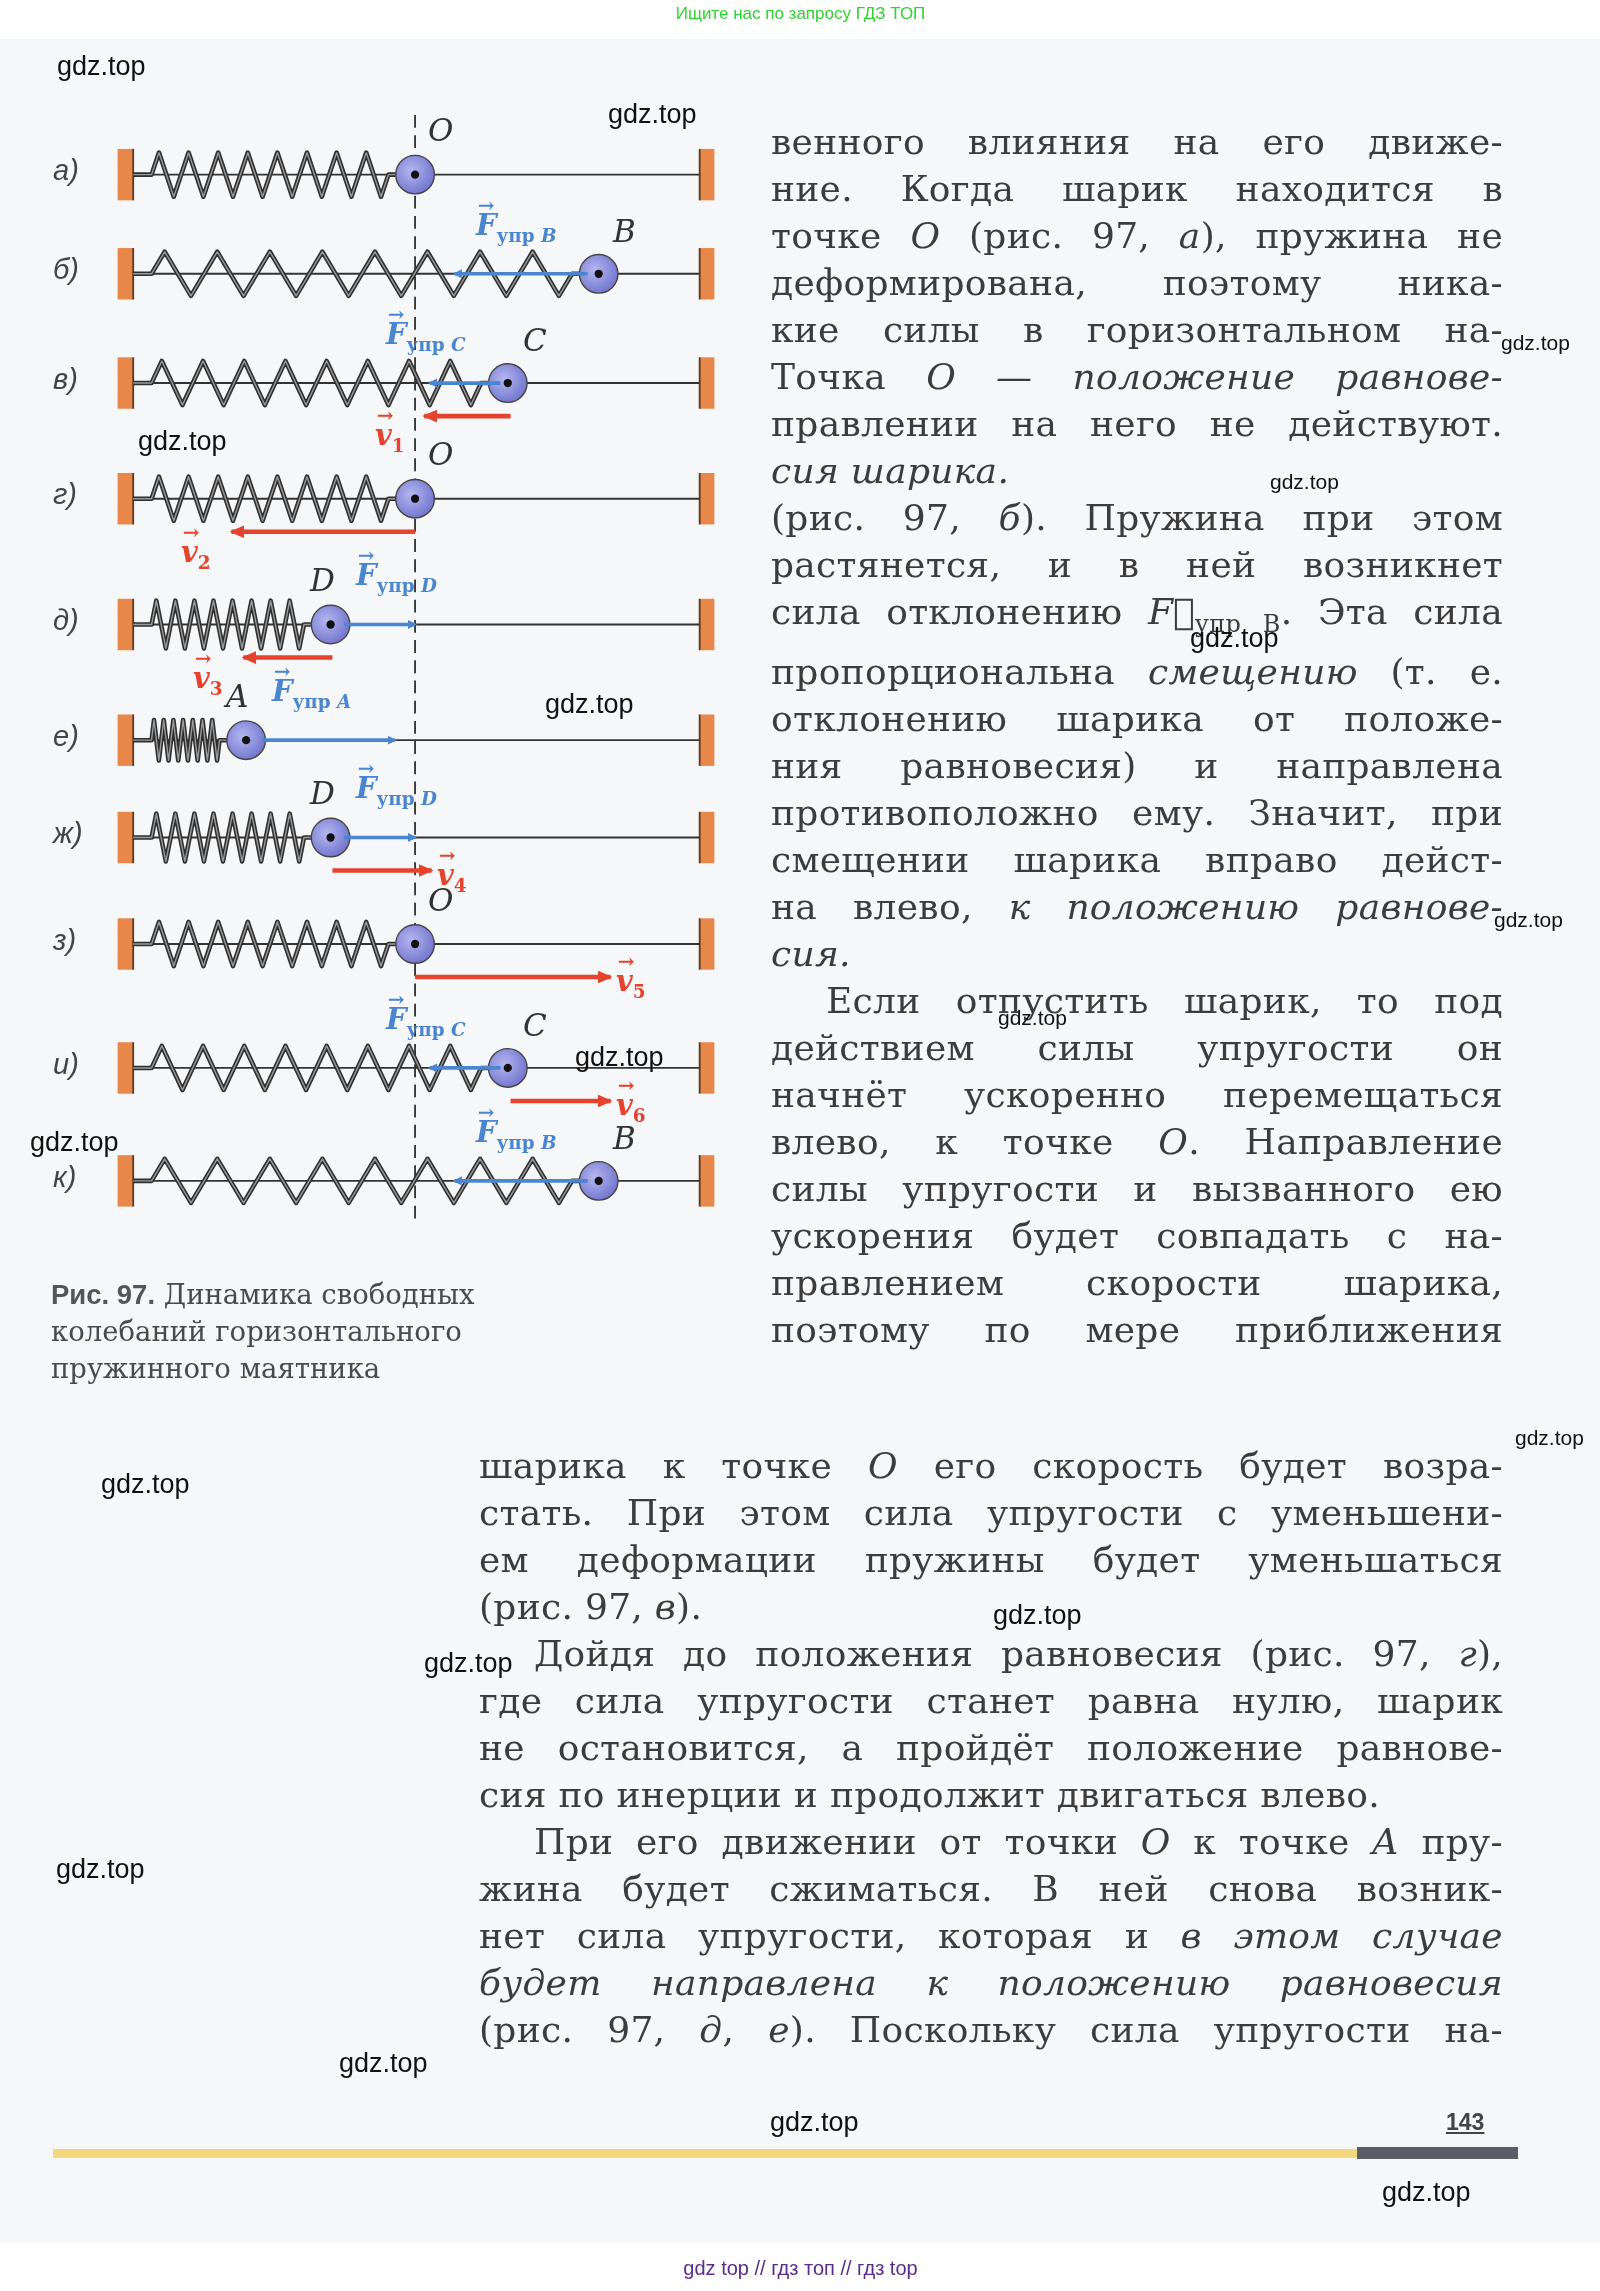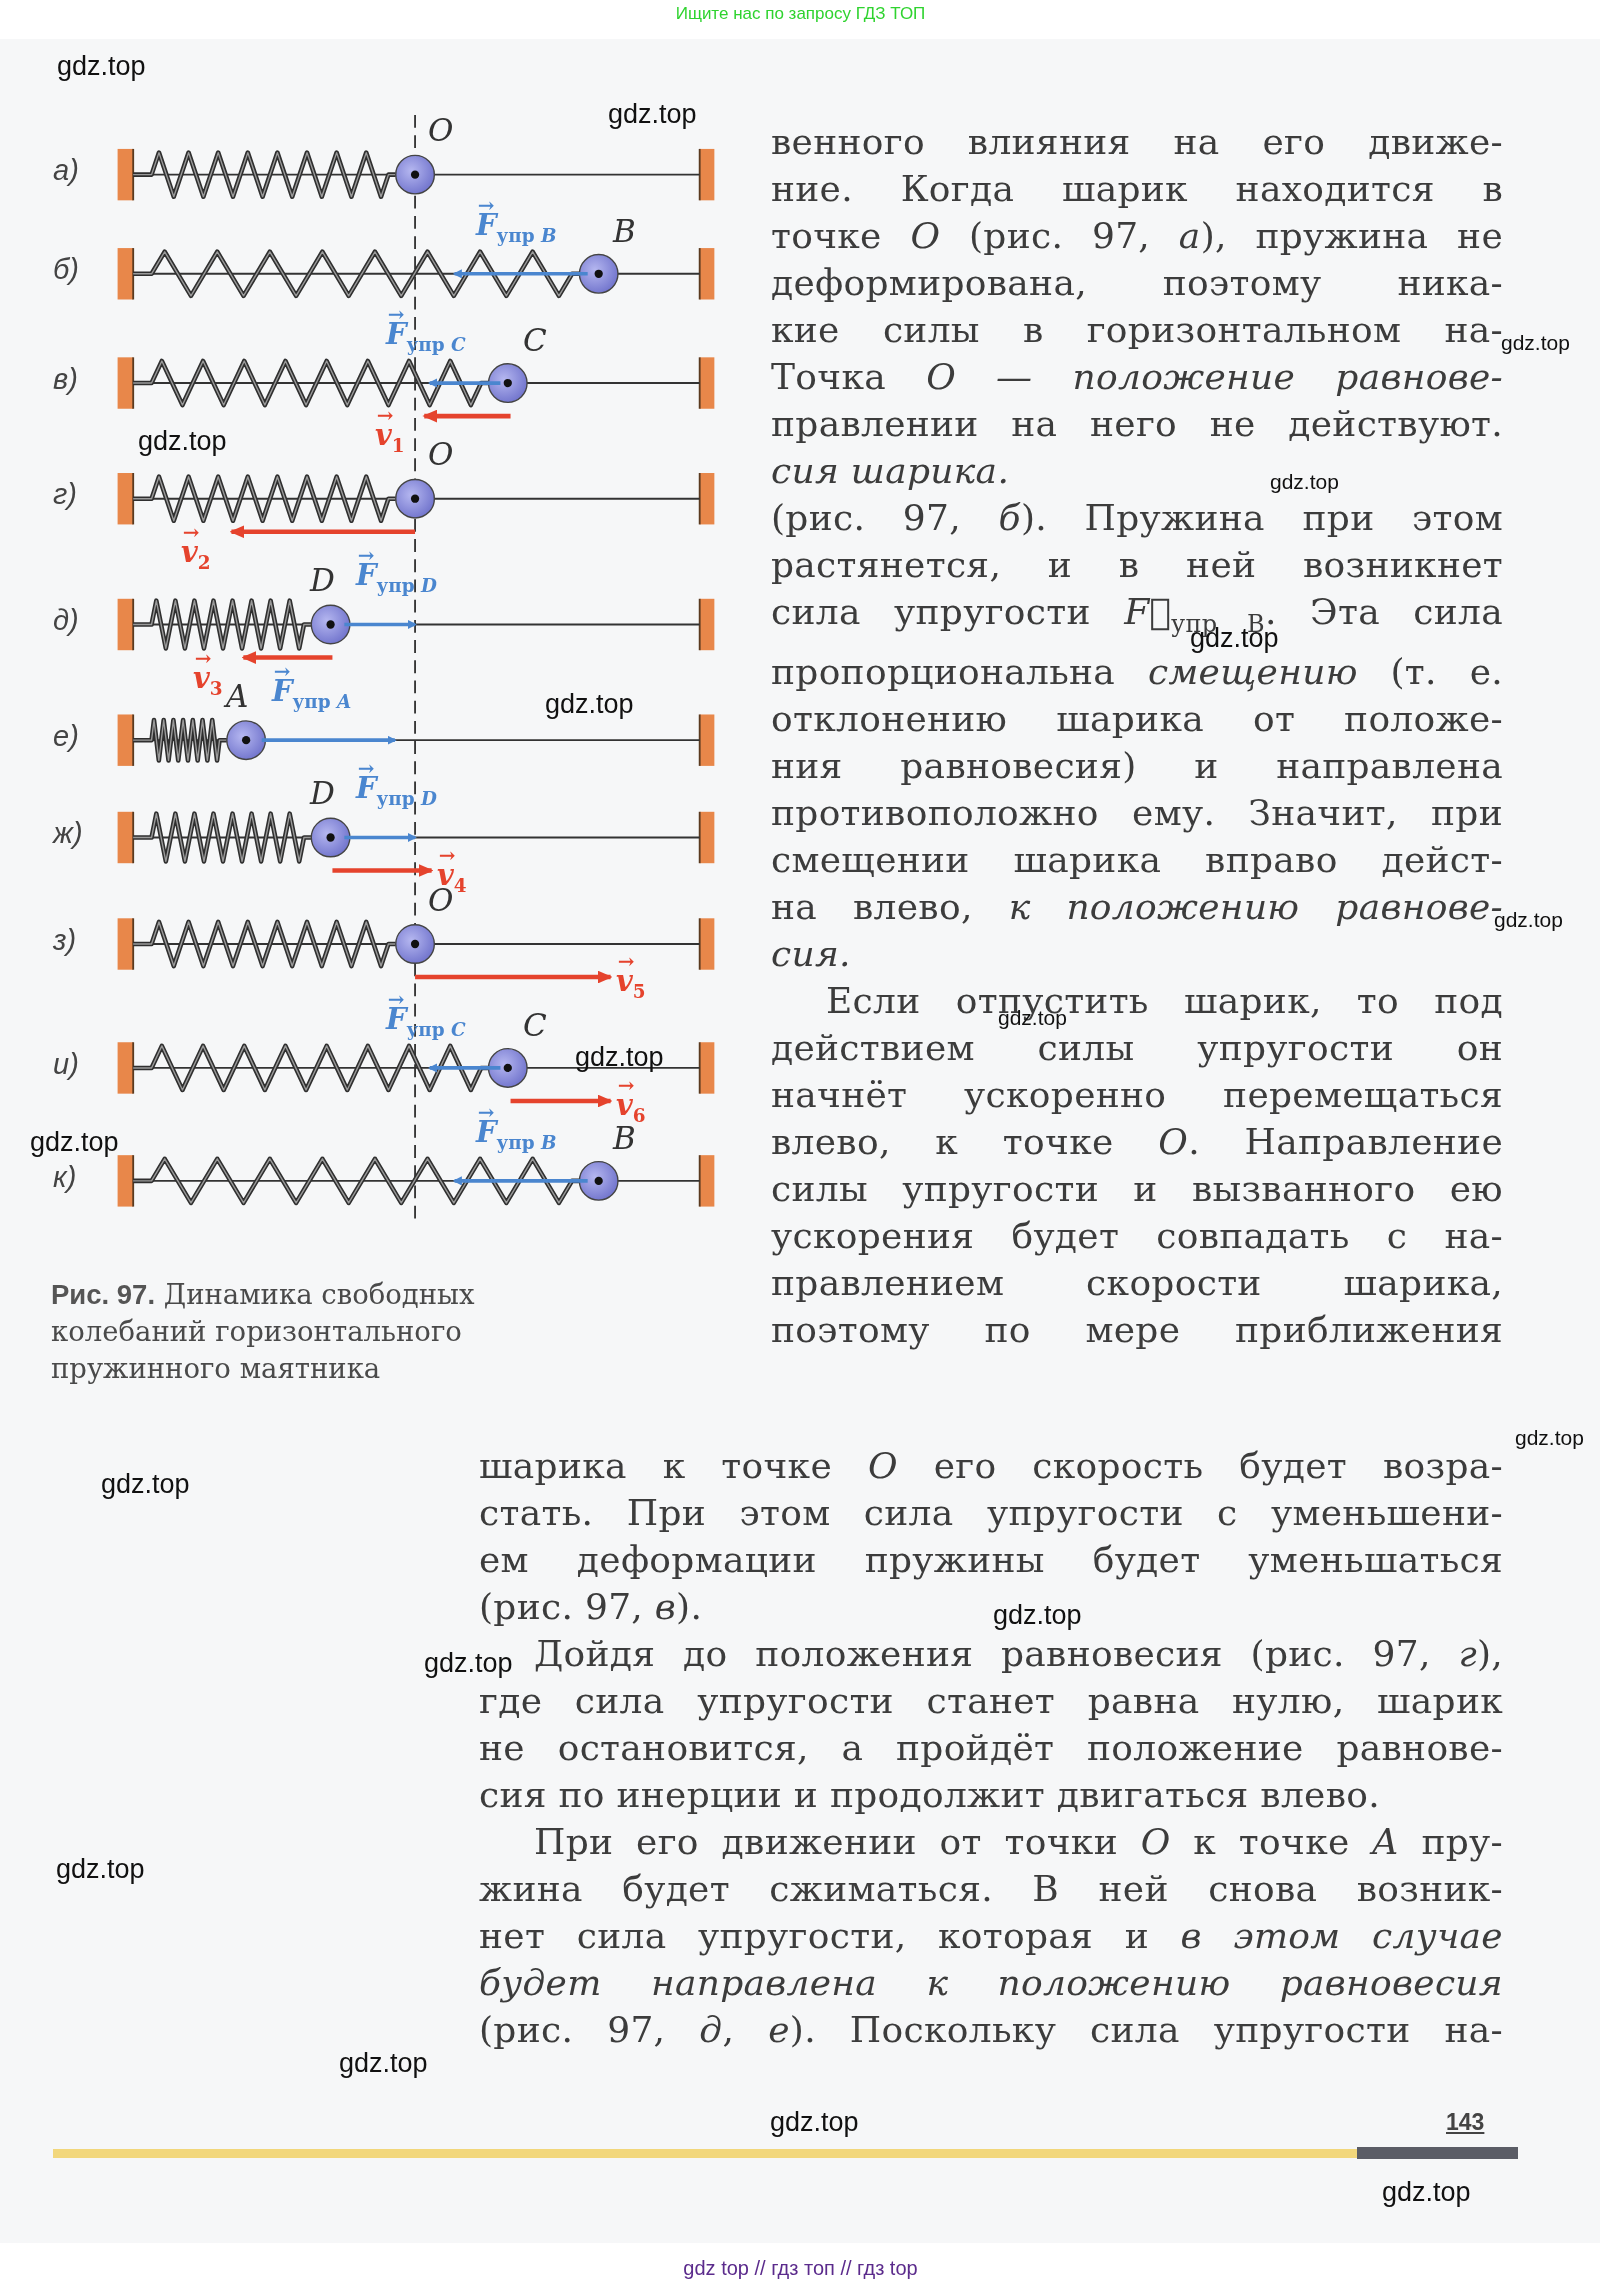--- a/index.html
+++ b/index.html
@@ -204,21 +204,21 @@
     <span class="line"><span>венного влияния на его движе-</span></span>
     <span class="line"><span>ние. Когда шарик находится в</span></span>
     <span class="line"><span>точке </span><span class="it">O</span><span> (рис. 97, </span><span class="it">а</span><span>), пружина не</span></span>
     <span class="line"><span>деформирована, поэтому ника-</span></span>
     <span class="line"><span>кие силы в горизонтальном на-</span></span>
     <span class="line"><span>Точка </span><span class="it">O — положение равнове-</span></span>
     <span class="line"><span>правлении на него не действуют.</span></span>
     <span class="line last"><span class="it">сия шарика.</span></span>
     <span class="line"><span>(рис. 97, </span><span class="it">б</span><span>). Пружина при этом</span></span>
     <span class="line"><span>растянется, и в ней возникнет</span></span>
-    <span class="line"><span>сила упругости </span><span class="it">F⃗</span><sub style="font-size: 24px;">упр B</sub><span>. Эта сила</span></span>
+    <span class="line"><span>сила отклонению </span><span class="it">F⃗</span><sub style="font-size: 24px;">упр B</sub><span>. Эта сила</span></span>
     <span class="line"><span>пропорциональна </span><span class="it">смещению</span><span> (т. е.</span></span>
     <span class="line"><span>отклонению шарика от положе-</span></span>
     <span class="line"><span>ния равновесия) и направлена</span></span>
     <span class="line"><span>противоположно ему. Значит, при</span></span>
     <span class="line"><span>смещении шарика вправо дейст-</span></span>
     <span class="line"><span>на влево, </span><span class="it">к положению равнове-</span></span>
     <span class="line last"><span class="it">сия.</span></span>
     <span class="line indent"><span>Если отпустить шарик, то под</span></span>
     <span class="line"><span>действием силы упругости он</span></span>
     <span class="line"><span>начнёт ускоренно перемещаться</span></span>

